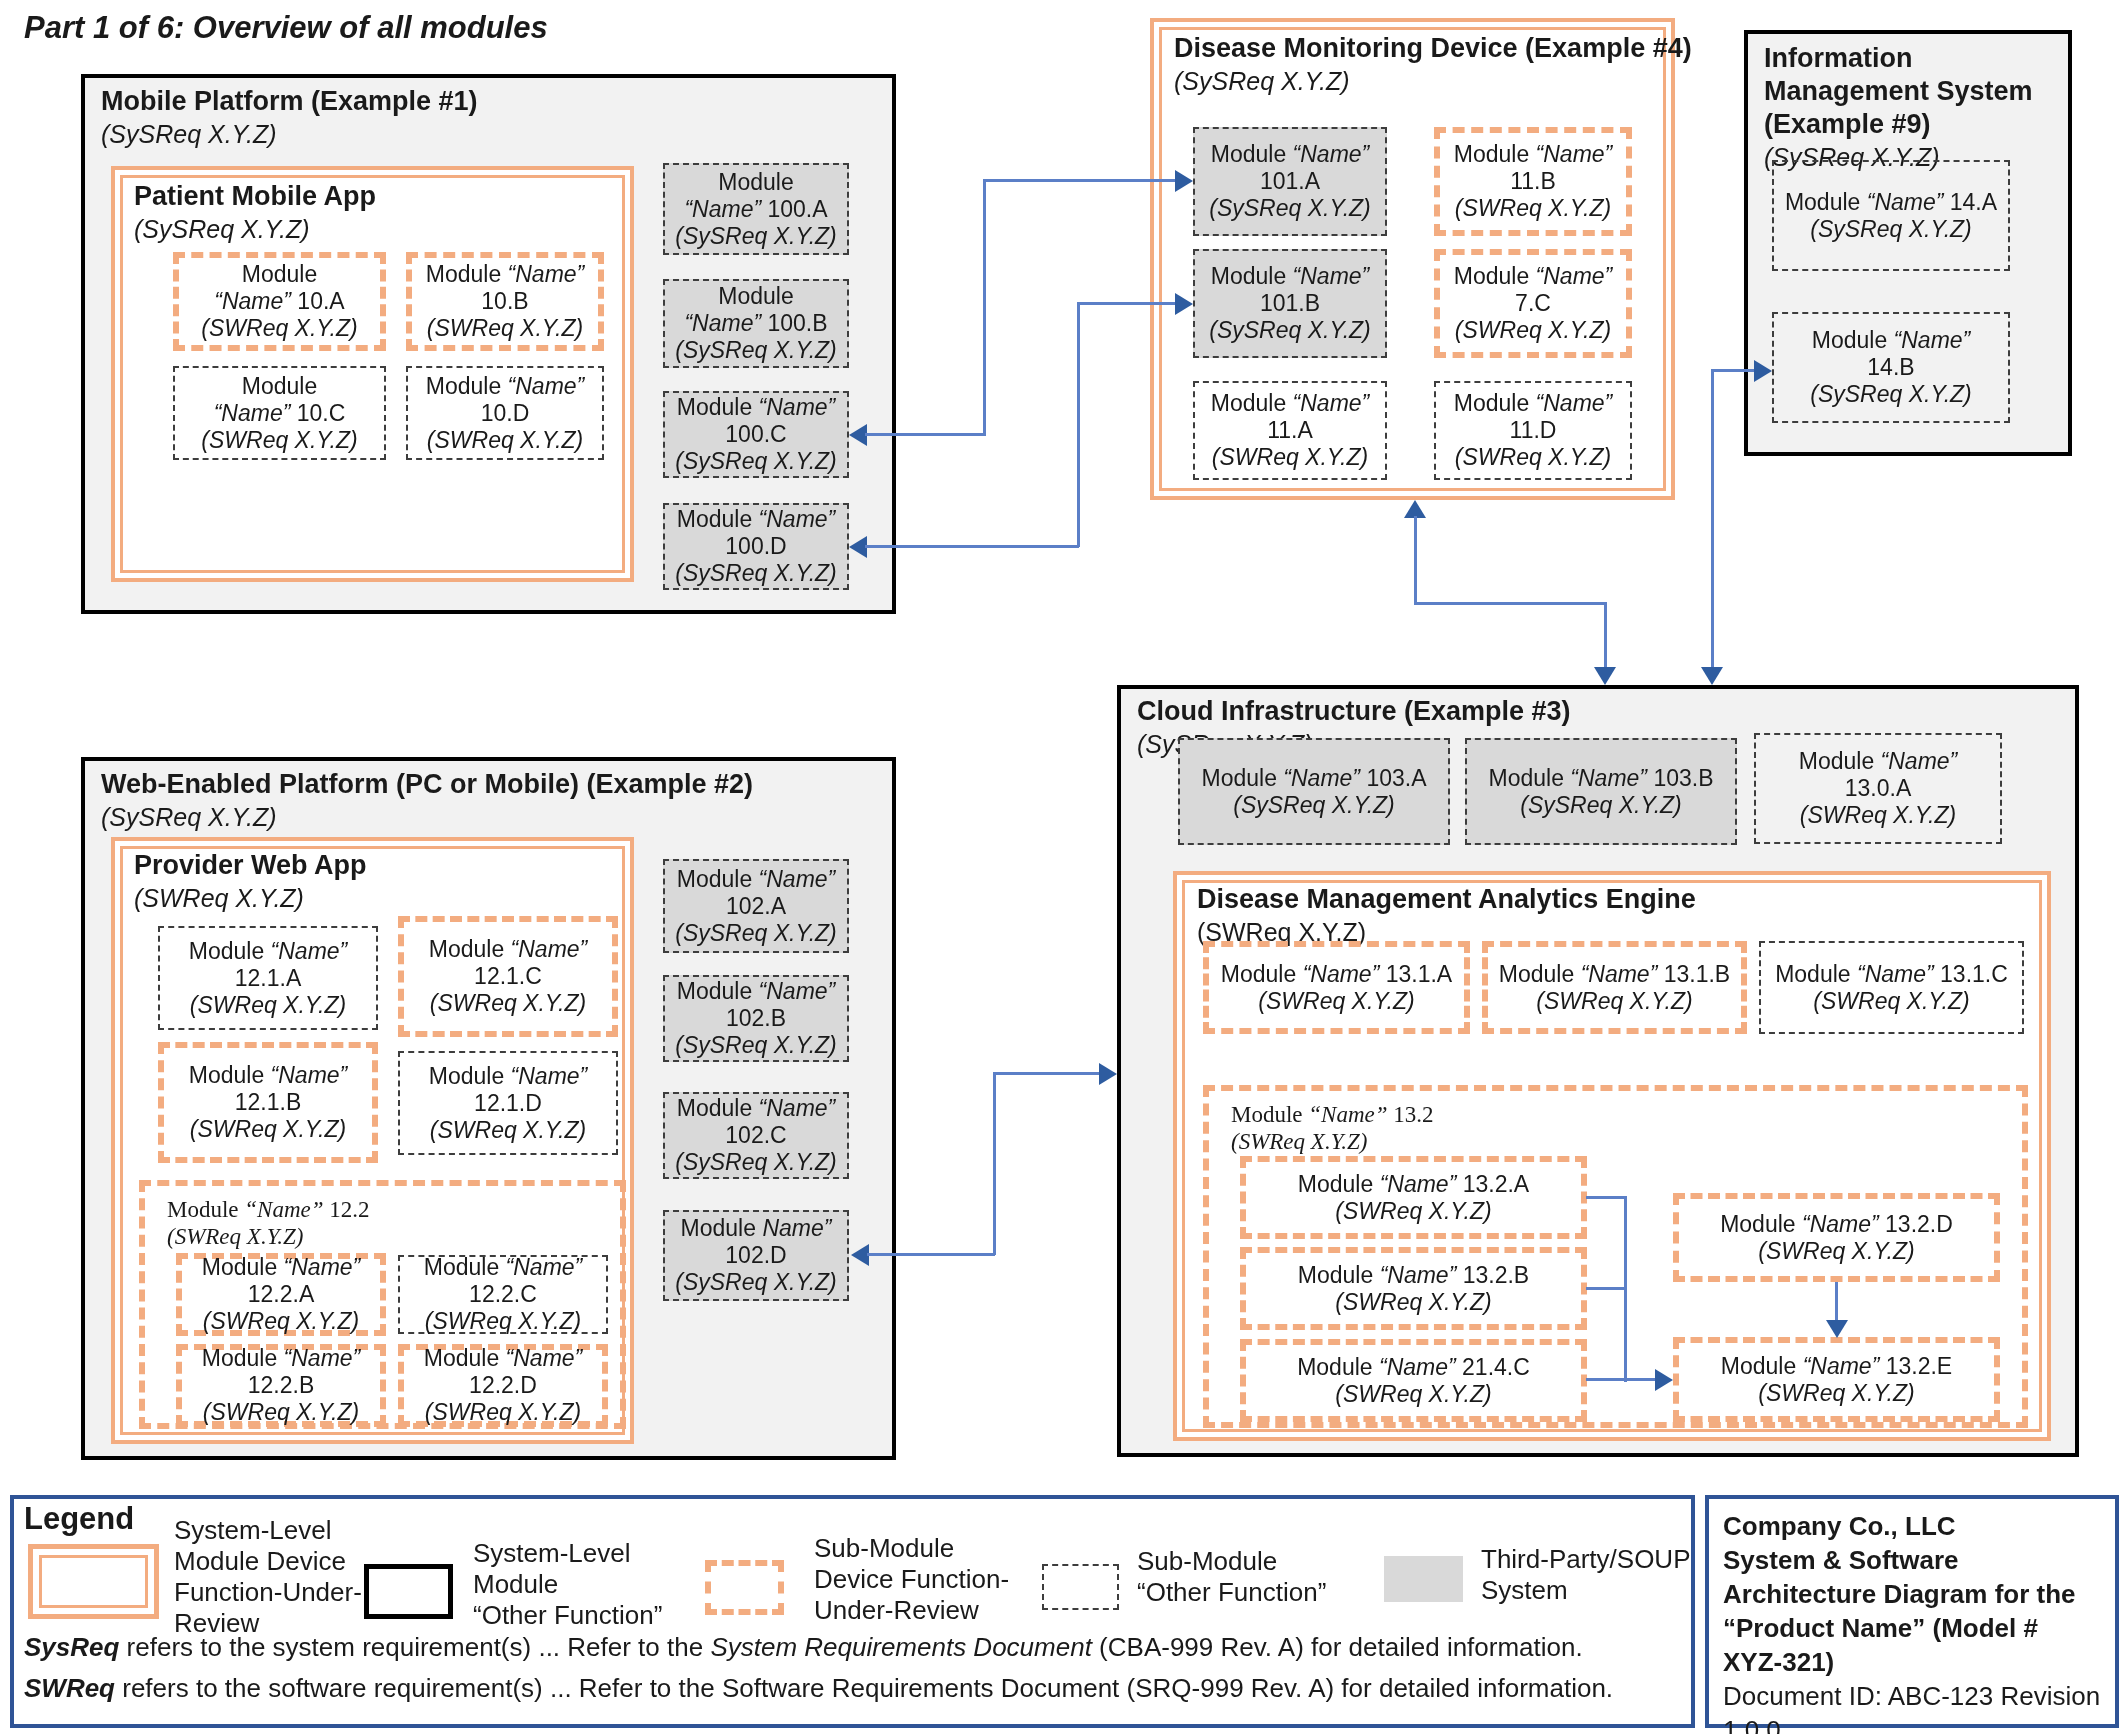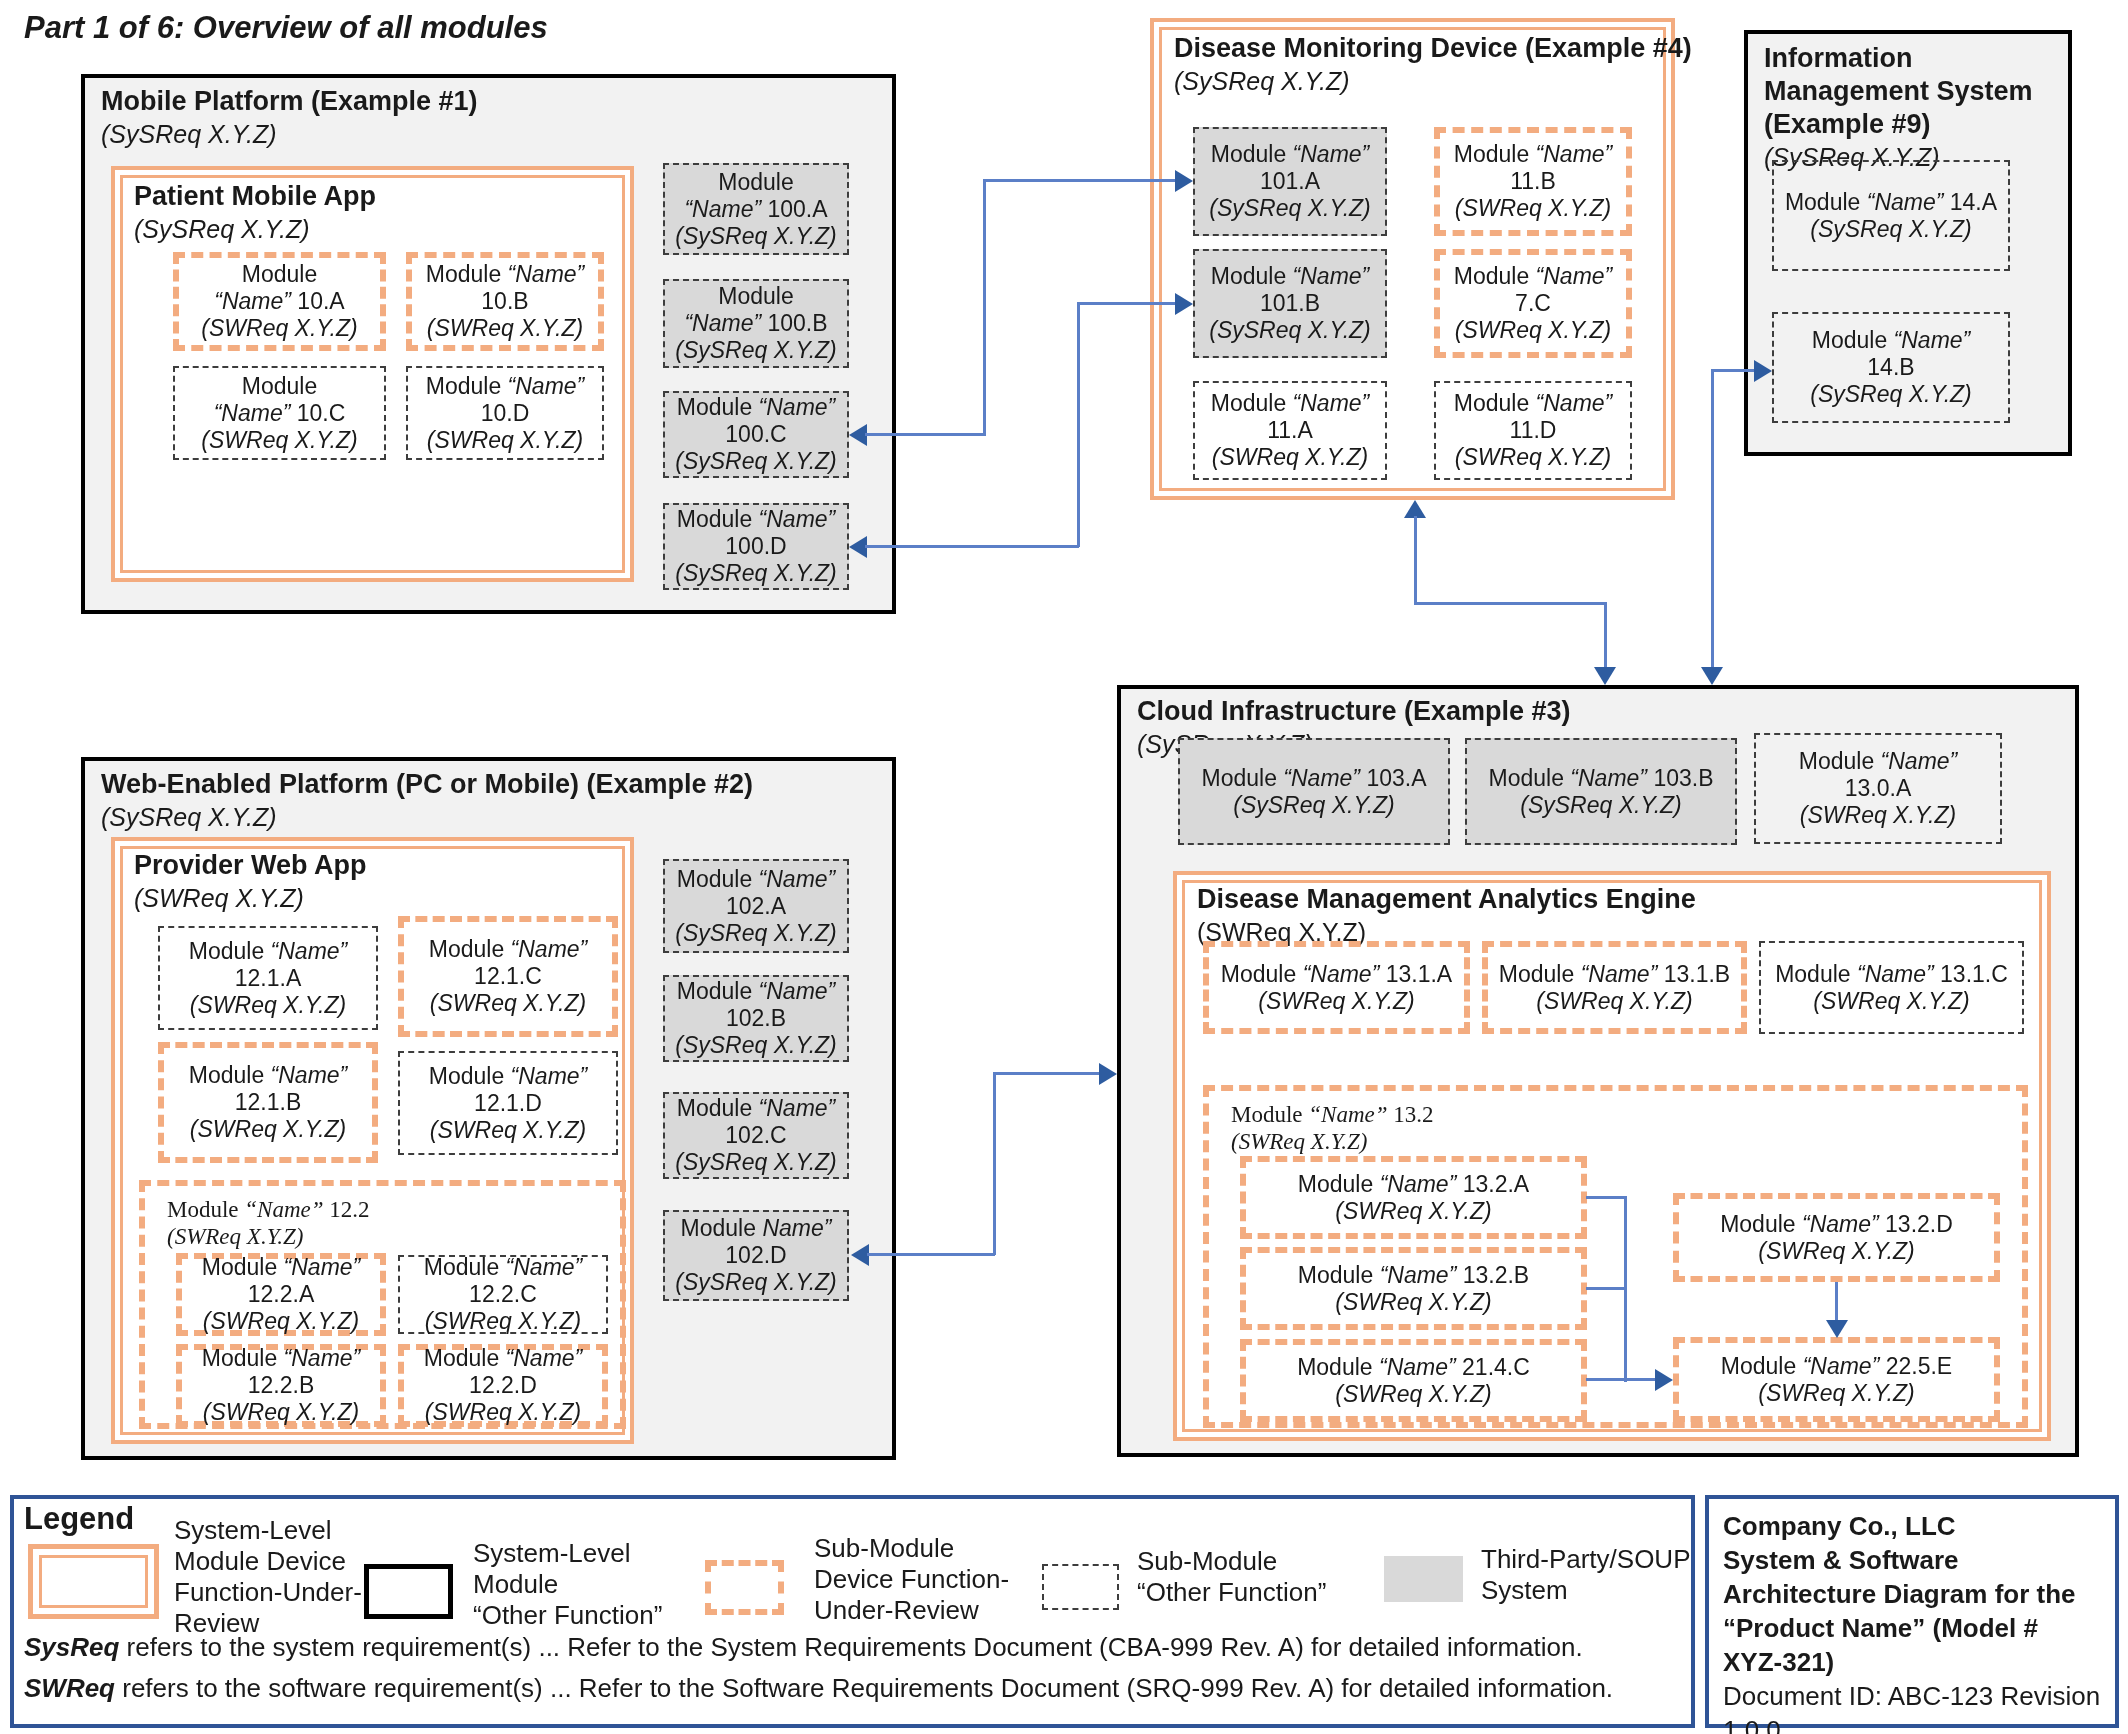--- a/index.html
+++ b/index.html
@@ -284,21 +284,21 @@
     </div>
   <div class="box dash mod" style="left:1240px;top:1339px;width:347px;height:83px;">
       <div><span>Module </span><i>“Name”</i><span> 21.4.C</span></div>
       <div><i>(SWReq X.Y.Z)</i></div>
     </div>
   <div class="box dash mod" style="left:1673px;top:1193px;width:327px;height:89px;">
       <div><span>Module </span><i>“Name”</i><span> 13.2.D</span></div>
       <div><i>(SWReq X.Y.Z)</i></div>
     </div>
   <div class="box dash mod" style="left:1673px;top:1337px;width:327px;height:85px;">
-      <div><span>Module </span><i>“Name”</i><span> 22.5.E</span></div>
+      <div><span>Module </span><i>“Name”</i><span> 13.2.E</span></div>
       <div><i>(SWReq X.Y.Z)</i></div>
     </div>
 
   <div>
     <div class="arr l" style="left:849px;top:424px;"></div>
     <div class="hline" style="left:865px;top:433px;width:121px;"></div>
     <div class="vline" style="left:983px;top:179px;height:255px;"></div>
     <div class="hline" style="left:983px;top:179px;width:194px;"></div>
     <div class="arr r" style="left:1175px;top:170px;"></div>
   </div>
@@ -361,21 +361,21 @@
   <div class="sw orange-dash" style="left:705px;top:1560px;width:79px;height:55px;"></div>
   <div class="lg-label" style="left:814px;top:1533px;">Sub-Module
 Device Function-
 Under-Review</div>
   <div class="sw black-dotted" style="left:1042px;top:1564px;width:77px;height:46px;"></div>
   <div class="lg-label" style="left:1137px;top:1546px;">Sub-Module
 “Other Function”</div>
   <div class="sw gray-fill" style="left:1384px;top:1556px;width:79px;height:46px;"></div>
   <div class="lg-label" style="left:1481px;top:1544px;">Third-Party/SOUP
 System</div>
-  <div class="fn" style="left:24px;top:1632px;"><span style="font-weight: 700; font-style: italic;">SysReq</span><span> refers to the system requirement(s)  ... Refer to the </span><span style="">System Requirements Document</span><span> (CBA-999 Rev. A) for detailed information.</span></div>
+  <div class="fn" style="left:24px;top:1632px;"><span style="font-weight: 700; font-style: italic;">SysReq</span><span> refers to the system requirement(s)  ... Refer to the </span><span style="font-style: italic;">System Requirements Document</span><span> (CBA-999 Rev. A) for detailed information.</span></div>
   <div class="fn" style="left:24px;top:1673px;"><span style="font-weight: 700; font-style: italic;">SWReq</span><span> refers to the software requirement(s)  ... Refer to the </span><span style=" margin-top: 12px;">Software Requirements Document</span><span> (SRQ-999 Rev. A) for detailed information.</span></div>
 
   <div class="panel" style="left:1705px;top:1495px;width:414px;height:233px;padding:10px 14px;">
     <div class="company-line"><span style="font-weight: 700;">Company Co., LLC</span></div>
     <div class="company-line"><span style="font-weight: 700;">System &amp; Software Architecture Diagram for the “Product Name” (Model # XYZ-321)</span></div>
     <div class="company-line"><span>Document ID: ABC-123 Revision 1.0.0</span></div>
 
   </div>
 
 </div>

